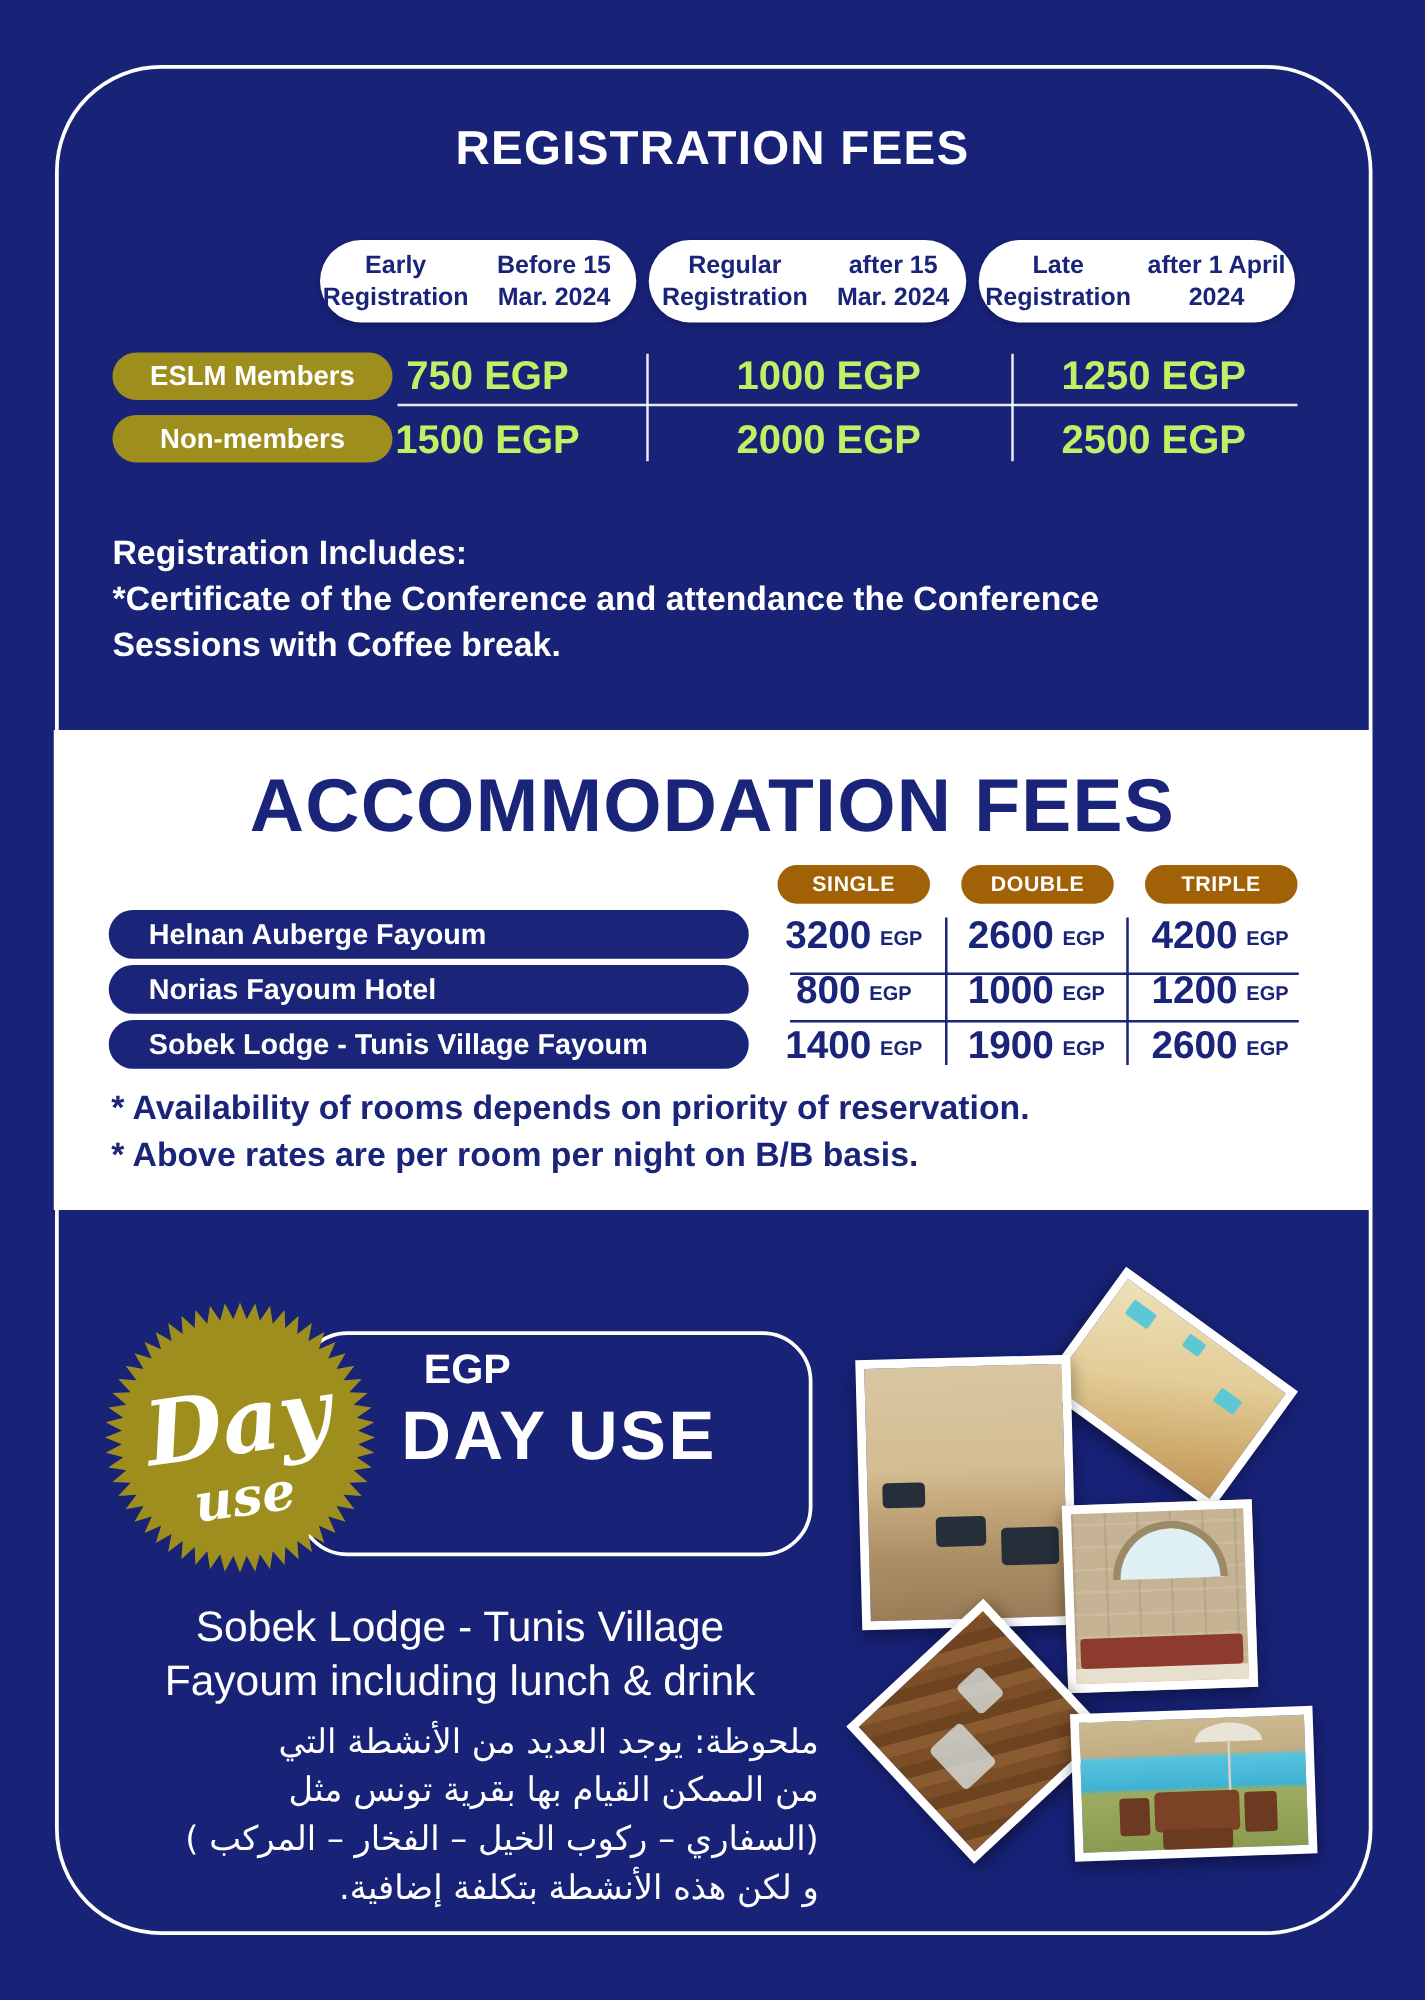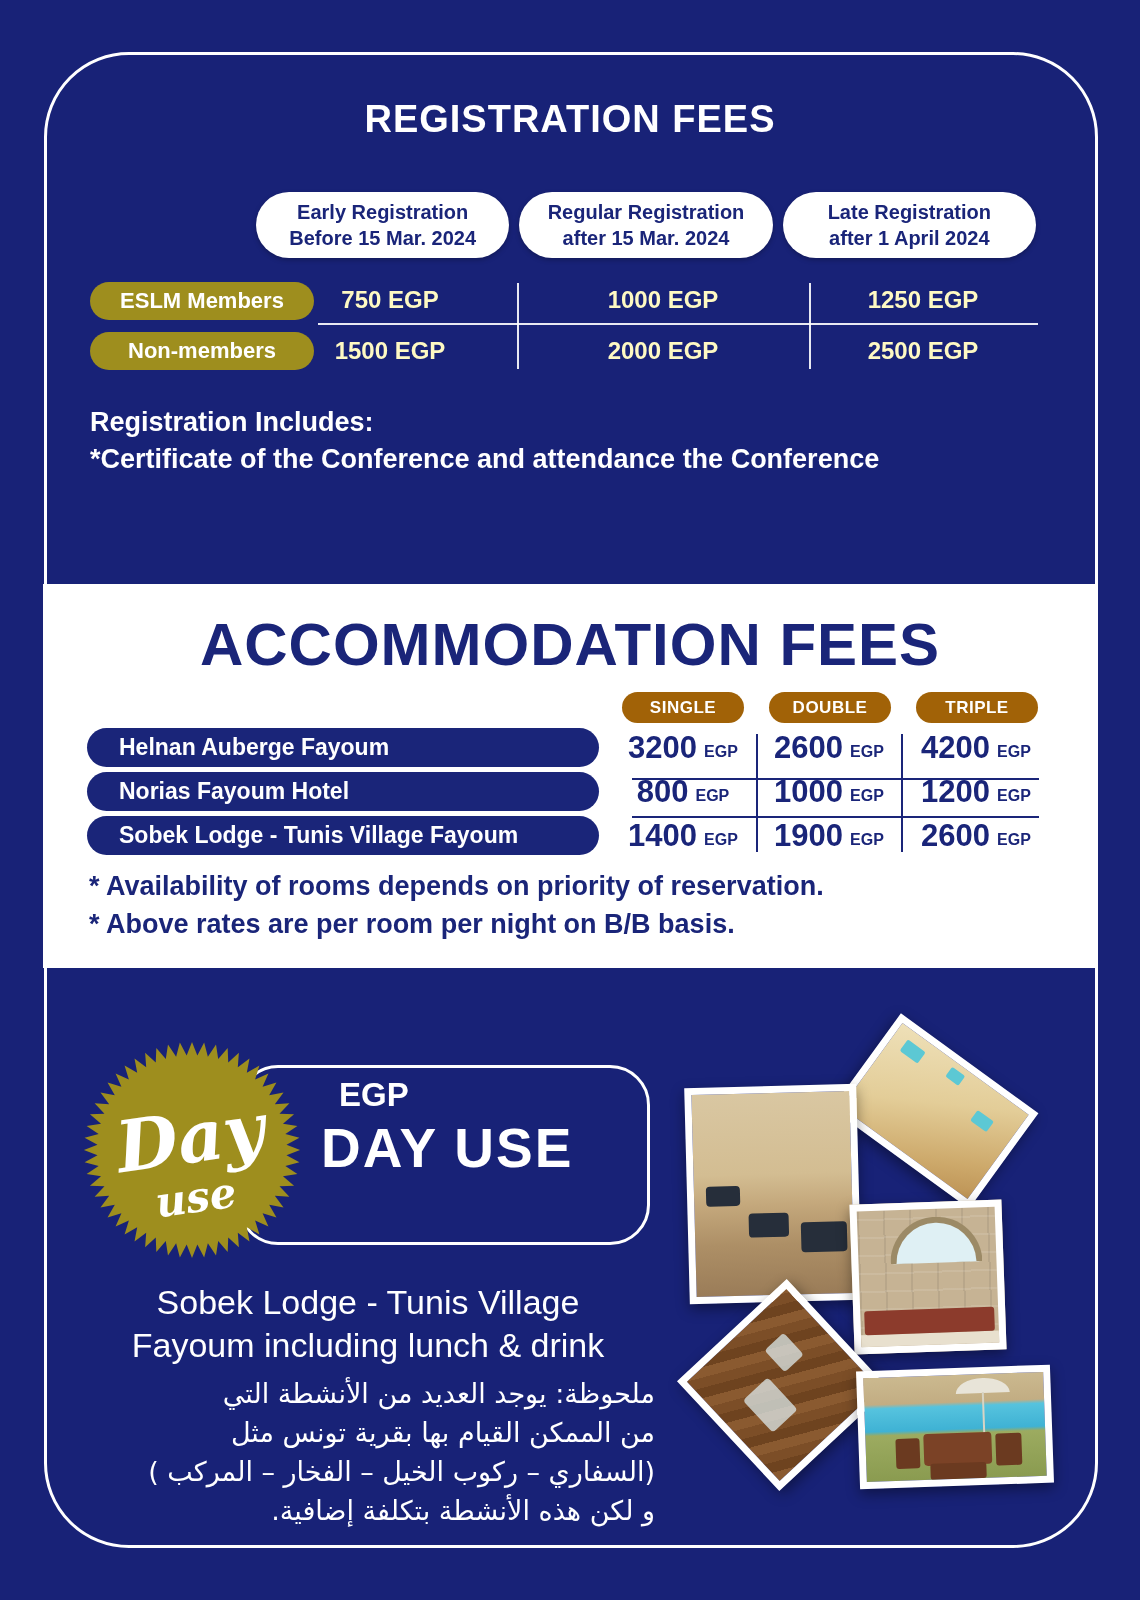--- a/index.html
+++ b/index.html
@@ -14,36 +14,36 @@
     border:3px solid #ffffff; border-radius:85px; z-index:0;
   }
   
   .reg-title {
     position:absolute; left:0; top:98px; width:100%; text-align:center;
     color:#ffffff; font-size:38px; font-weight:bold; letter-spacing:1px; z-index:2;
   }
   .reg-cols { position:absolute; left:256px; top:192px; width:780px; display:flex; gap:10px; z-index:2; }
   .reg-col-pill {
     flex:1; height:66px; background:#ffffff; border-radius:34px;
-    display:flex; flex-direction:column; align-items:center; justify-content:center;
+    display:flex; flex-direction:row; align-items:center; justify-content:center;
     color:#1a2579; font-weight:bold; font-size:20px; line-height:26px;
     box-shadow:0 2px 5px rgba(0,0,0,.25); text-align:center;
   }
   .gold-pill {
     position:absolute; left:90px; width:224px; height:38px; background:#9e8e1e;
     border-radius:19px; color:#ffffff; font-weight:bold; font-size:22px;
     display:flex; align-items:center; justify-content:center; z-index:2;
   }
   .reg-fee {
     position:absolute; height:38px; line-height:38px; transform:translateX(-50%);
-    color:#fef9c3; font-weight:bold; font-size:24px; white-space:nowrap; z-index:2;
+    color:#bef264; font-weight:bold; font-size:32px; white-space:nowrap; z-index:2;
   }
   .reg-vline { position:absolute; width:2px; top:283px; height:86px; background:rgba(255,255,255,.9); z-index:2; }
   .reg-hline { position:absolute; left:318px; top:323px; width:720px; height:2px; background:rgba(255,255,255,.9); z-index:2; }
-  .includes { position:absolute; left:90px; top:404px; color:#ffffff; font-weight:bold; font-size:27px; line-height:37px; z-index:2; }
+  .includes { position:absolute; left:90px; top:424px; color:#ffffff; font-weight:bold; font-size:27px; line-height:37px; z-index:2; }
   
   .acc-band { position:absolute; left:43px; top:584px; width:1054px; height:384px; background:#ffffff; z-index:1; }
   .acc-title { position:absolute; left:0; top:26px; width:100%; text-align:center; color:#1a2579; font-size:60px; font-weight:bold; letter-spacing:1px; }
   .room-pill {
     position:absolute; top:108px; width:122px; height:31px; background:#a16207; border-radius:16px;
     color:#ffffff; font-weight:bold; font-size:17px; letter-spacing:.5px;
     display:flex; align-items:center; justify-content:center;
   }
   .hotel-pill {
     position:absolute; left:44px; width:512px; height:39px; background:#1a2579; border-radius:20px;
@@ -133,20 +133,21 @@
 <span class="reg-fee" style="left:663px;top:332px">2000 EGP</span>
 <span class="reg-fee" style="left:923px;top:332px">2500 EGP</span>
 
 <div class="reg-vline" style="left:517px"></div>
 <div class="reg-vline" style="left:809px"></div>
 <div class="reg-hline"></div>
 
 <div class="includes">
   <div>Registration Includes:</div>
   <div>*Certificate of the Conference and attendance the Conference</div>
+  <div>Sessions with Coffee break.</div>
 </div>
 
 <div class="acc-band">
   <div class="acc-title">ACCOMMODATION FEES</div>
 
   <div class="room-pill" style="left:579px">SINGLE</div>
   <div class="room-pill" style="left:726px">DOUBLE</div>
   <div class="room-pill" style="left:873px">TRIPLE</div>
 
   <div class="hotel-pill" style="top:144px">Helnan Auberge Fayoum</div>

